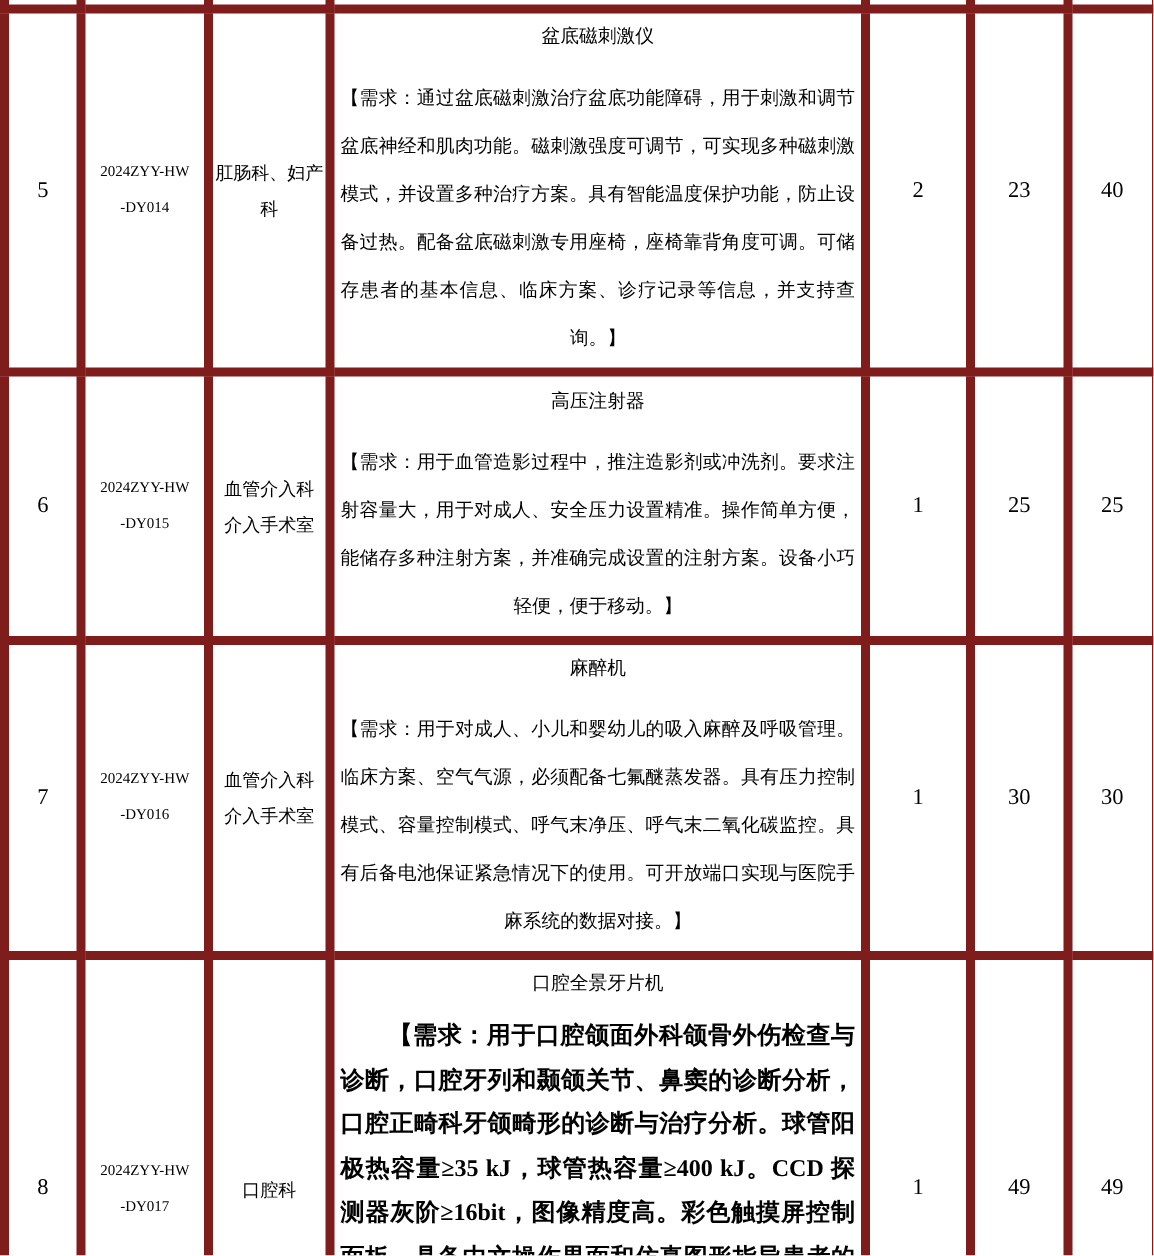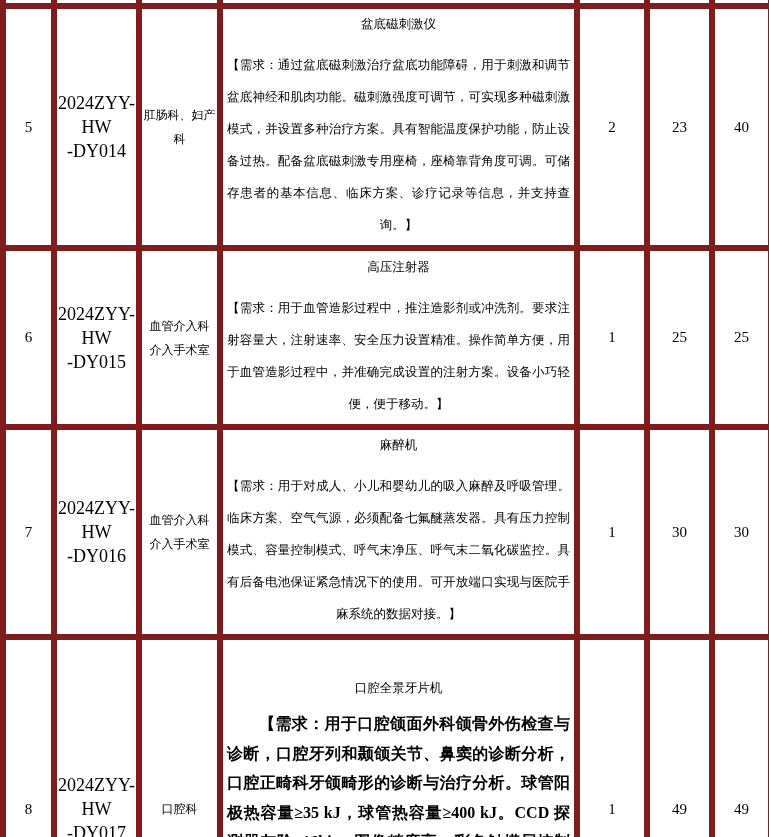--- a/index.html
+++ b/index.html
@@ -27,40 +27,40 @@
     background: #ffffff;
   }
   tr.sliver td { border-top: none; height: 3px; }
   tr.row-5 td { height: 204px; }
   tr.row-6 td { height: 173px; }
   tr.row-7 td { height: 204px; }
   tr.row-8 td { height: 245px; }
   tr.last td { border-bottom: 3px solid #000000; }
 
   td.no-cell { font-size: 15px; }
-  td.code-cell { font-size: 18px; line-height: 24px; }
+  td.code-cell { font-size: 10px; line-height: 24px; }
   td.dept-cell { font-size: 12px; line-height: 24px; padding: 0 1px; }
   td.dept-cell div:empty, td.code-cell div:empty { display: none; }
 
   td.desc-cell { padding: 1px 2px; }
   .desc-title {
     text-align: center;
     font-size: 12.5px;
     line-height: 30px;
     margin-bottom: 10px;
   }
   .desc-body {
     margin: 4px;
     font-size: 12.5px;
     line-height: 32px;
     text-align: justify;
     text-align-last: center;
     text-justify: inter-ideograph;
   }
-  tr.row-8 .desc-title { margin-bottom: 6px; margin-top: 33px; }
+  tr.row-8 .desc-title { margin-bottom: 6px; }
   tr.row-8 .desc-body { font-size: 16px; line-height: 29.5px; text-indent: 2em; font-weight: bold; }
 
   td.qty-cell, td.price-cell, td.total-cell { font-size: 15px; }
 </style>
 </head>
 <body>
 
 <div class="page">
   <table class="doc-table">
     <colgroup>
@@ -108,21 +108,21 @@
       <td class="code-cell">
         <div>2024ZYY-HW</div>
         <div>-DY015</div>
       </td>
       <td class="dept-cell">
         <div>血管介入科</div>
         <div>介入手术室</div>
       </td>
       <td class="desc-cell">
         <div class="desc-title">高压注射器</div>
-        <p class="desc-body">【需求：用于血管造影过程中，推注造影剂或冲洗剂。要求注射容量大，注射速率、安全压力设置精准。操作简单方便，用于血管造影过程中，并准确完成设置的注射方案。设备小巧轻便，便于移动。】</p>
+        <p class="desc-body">【需求：用于血管造影过程中，推注造影剂或冲洗剂。要求注射容量大，用于对成人、安全压力设置精准。操作简单方便，能储存多种注射方案，并准确完成设置的注射方案。设备小巧轻便，便于移动。】</p>
       </td>
       <td class="qty-cell">1</td>
       <td class="price-cell">25</td>
       <td class="total-cell">25</td>
     </tr>
 
     <tr class="row-7">
       <td class="no-cell">7</td>
       <td class="code-cell">
         <div>2024ZYY-HW</div>

